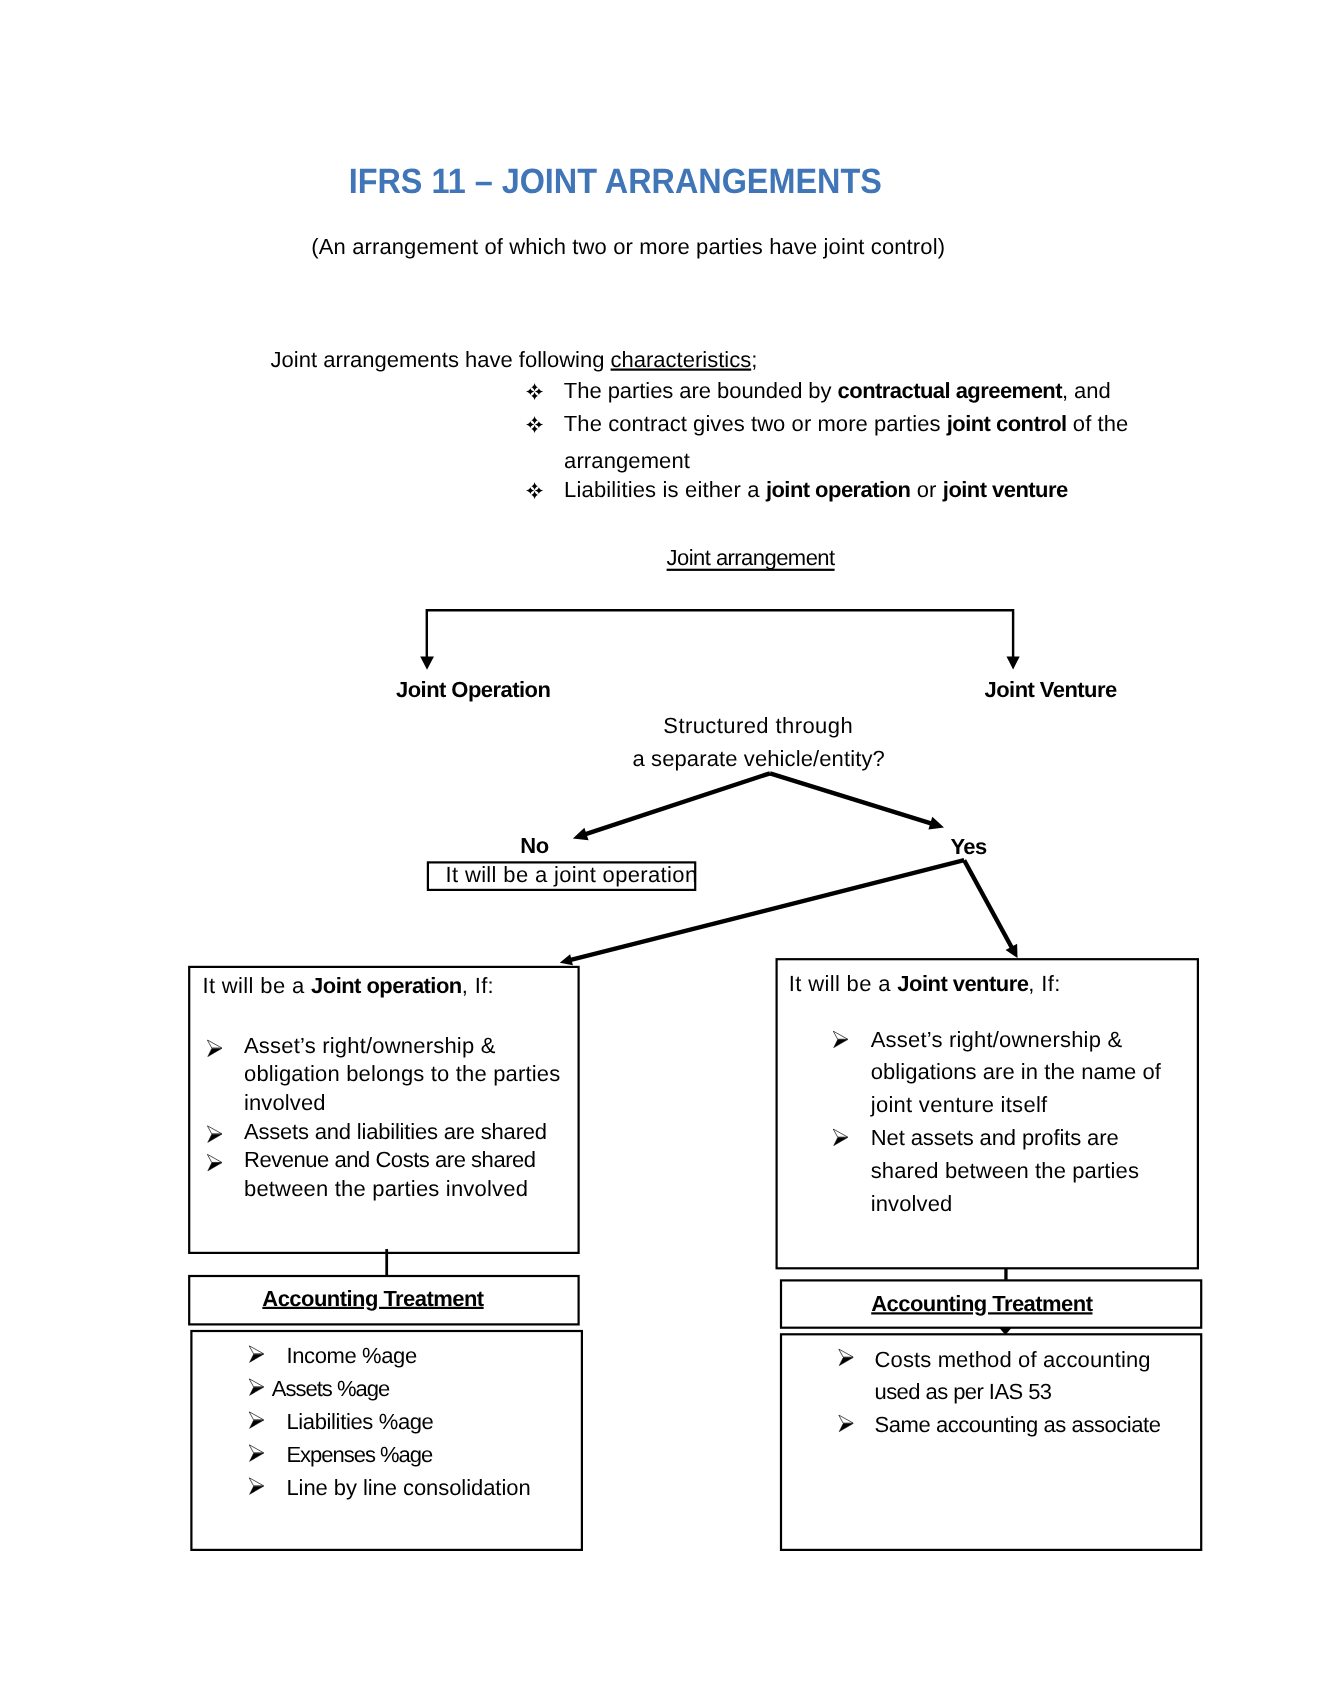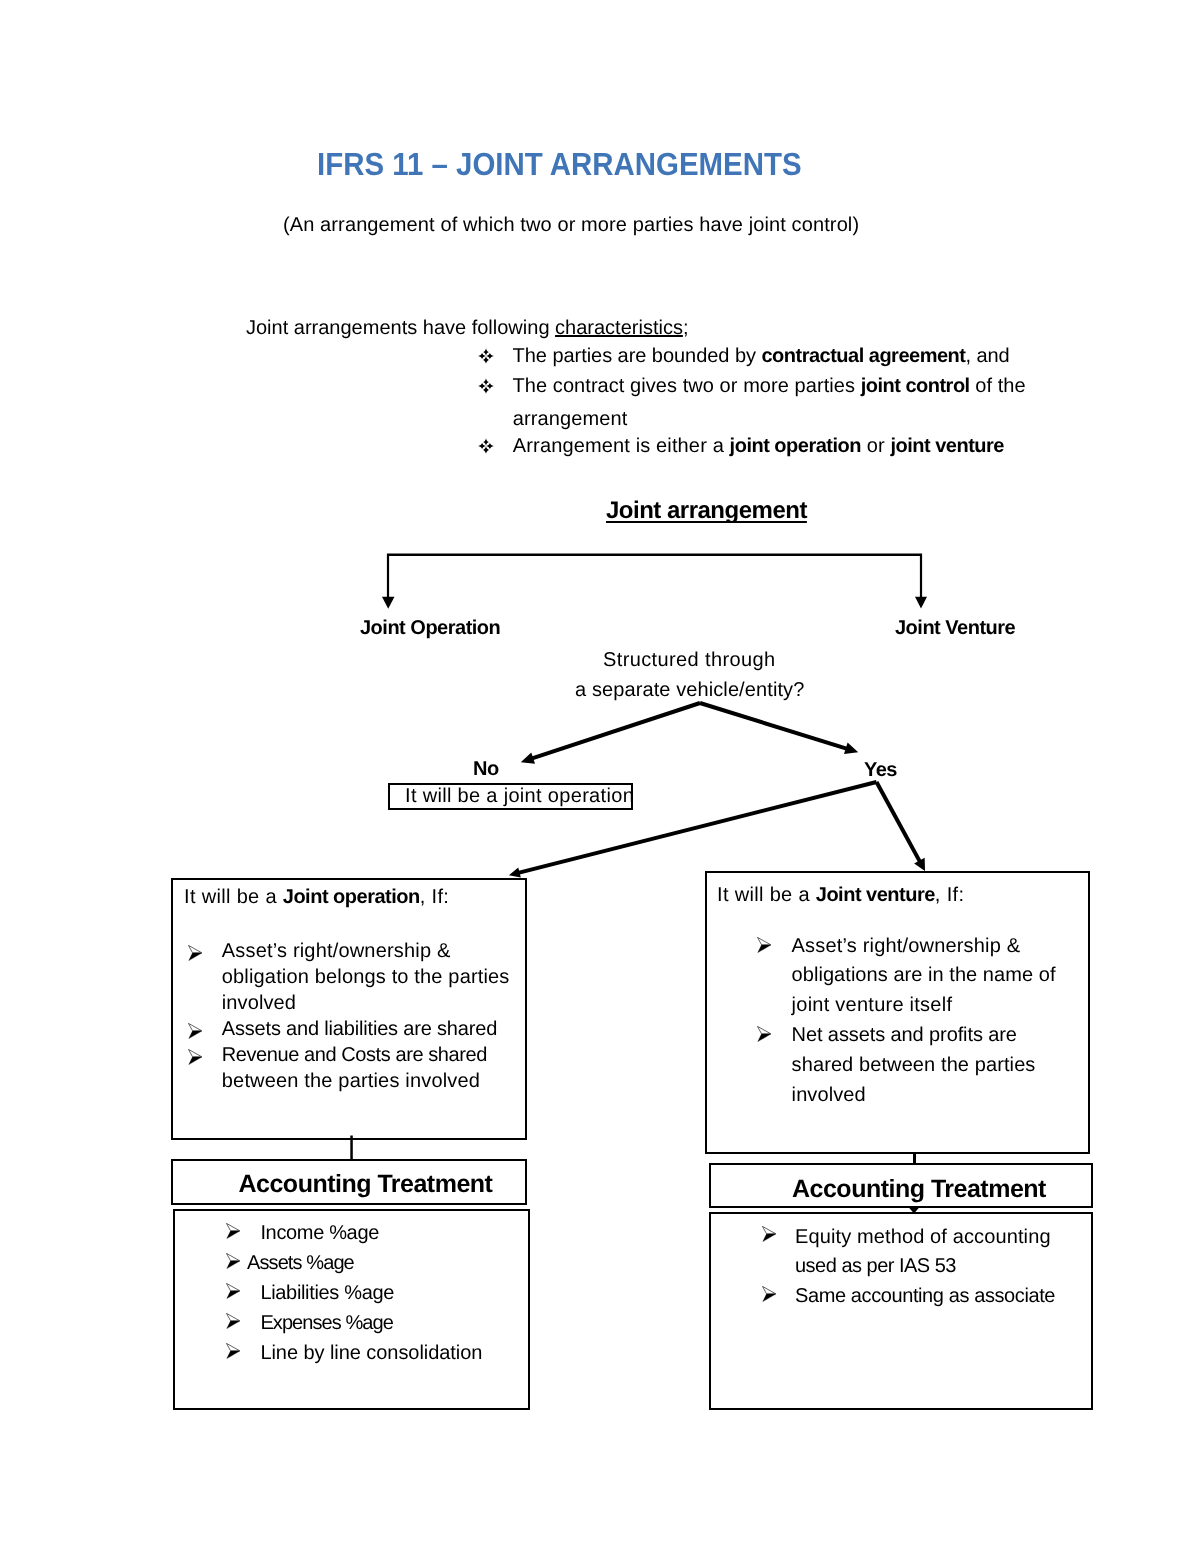--- a/index.html
+++ b/index.html
@@ -12,35 +12,35 @@
   .ab{position:absolute;white-space:nowrap;}
   b{font-weight:bold;letter-spacing:-0.5px;}
   .doc-title{left:317px;top:146px;font-size:32px;font-weight:bold;
        letter-spacing:0px;color:#4076B8;
        transform:scaleX(0.9197);transform-origin:left top;}
   .subtitle{left:283px;top:214px;letter-spacing:0.11px;}
   .intro{left:246px;top:317px;letter-spacing:0.0px;}
   .intro u{text-decoration:underline;text-underline-offset:0.5px;text-decoration-thickness:1.8px;text-decoration-skip-ink:none;}
   .cbullet{position:absolute;width:16px;height:16px;}
   .cline{position:absolute;white-space:nowrap;}
-  .jhead{left:606px;top:497px;font-size:24px;font-weight:bold;letter-spacing:-0.5px;
+  .jhead{left:606px;top:497px;font-size:20px;font-weight:normal;letter-spacing:-0.5px;
        text-decoration:underline;text-underline-offset:2.5px;text-decoration-thickness:2.2px;
        text-decoration-skip-ink:none;}
   .bl{left:360px;top:617px;font-weight:bold;letter-spacing:-0.5px;}
   .br{left:895px;top:617px;font-weight:bold;letter-spacing:-0.5px;}
   .q1{left:603px;top:649px;letter-spacing:0.38px;}
   .q2{left:575px;top:679px;}
   .ansno{left:473px;top:758px;font-weight:bold;letter-spacing:-0.5px;}
   .ansyes{left:864px;top:759px;font-weight:bold;letter-spacing:-0.5px;}
   .nobox{left:388px;top:783px;width:245px;height:26.5px;border:2px solid #000;box-sizing:border-box;}
   .noboxtxt{left:405px;top:783px;line-height:26.5px;letter-spacing:0.32px;text-align:center;}
   .box{position:absolute;border:2px solid #000;box-sizing:border-box;background:#fff;}
   .btxt{position:absolute;white-space:nowrap;}
   .bbul{position:absolute;width:14px;height:16px;}
-  .atxt{position:absolute;font-size:25px;font-weight:bold;letter-spacing:-0.5px;white-space:nowrap;}
+  .atxt{position:absolute;font-size:20px;font-weight:bold;letter-spacing:-0.5px;white-space:nowrap;text-decoration:underline;}
   svg.ov{position:absolute;left:0;top:0;width:1200px;height:1553px;pointer-events:none;}
   .footer-bar{position:absolute;left:141px;top:1461px;width:919px;height:36px;}
   .f-blue-l{position:absolute;left:0;top:0;width:18px;height:36px;background:#4F81BD;}
   .f-teal{position:absolute;left:18px;top:0;width:855px;height:36px;background:#31869B;}
   .f-blue-r{position:absolute;left:873px;top:0;width:46px;height:36px;background:#4F81BD;}
   .f-txt{position:absolute;color:#fff;white-space:nowrap;letter-spacing:-0.27px;}
 </style>
 </head>
 <body style="--title-blue: #4076B8; --f-blue: #4F81BD; --f-teal: #31869B;">
 
@@ -72,21 +72,21 @@
         <g fill="#000">
           <path d="M8 0.15 C8.35 2.3 9.4 3.5 11.0 4.1 C9.4 4.7 8.35 5.9 8 7.7 C7.65 5.9 6.6 4.7 5.0 4.1 C6.6 3.5 7.65 2.3 8 0.15Z"></path>
           <path d="M0.15 8 C2.3 7.65 3.5 6.6 4.1 5.0 C4.7 6.6 5.9 7.65 7.7 8 C5.9 8.35 4.7 9.4 4.1 11.0 C3.5 9.4 2.3 8.35 0.15 8Z"></path>
           <path d="M15.85 8 C13.7 7.65 12.5 6.6 11.9 5.0 C11.3 6.6 10.1 7.65 8.3 8 C10.1 8.35 11.3 9.4 11.9 11.0 C12.5 9.4 13.7 8.35 15.85 8Z"></path>
           <path d="M8 15.85 C8.35 13.7 9.4 12.5 11.0 11.9 C9.4 11.3 8.35 10.1 8 8.3 C7.65 10.1 6.6 11.3 5.0 11.9 C6.6 12.5 7.65 13.7 8 15.85Z"></path>
         </g>
       </svg>
       <div class="cline" style="left:512.6px;top:344.5px;letter-spacing:-0.05px"><span>The parties are bounded by </span><b>contractual agreement</b><span>, and</span></div>
       <div class="cline" style="left:512.6px;top:374.5px;letter-spacing:0.06px"><span>The contract gives two or more parties </span><b>joint control</b><span> of the</span></div>
       <div class="cline" style="left:512.8px;top:407.5px"><span>arrangement</span></div>
-      <div class="cline" style="left:512.8px;top:434.5px;letter-spacing:0.14px"><span>Arrangement is either a </span><b>joint operation</b><span> or </span><b>joint venture</b></div>
+      <div class="cline" style="left:512.8px;top:434.5px;letter-spacing:0.14px"><span>Liabilities is either a </span><b>joint operation</b><span> or </span><b>joint venture</b></div>
     </div>
 
   <div class="ab jhead">Joint arrangement</div>
   <div class="ab bl">Joint Operation</div>
   <div class="ab br">Joint Venture</div>
   <div class="ab q1">Structured through</div>
   <div class="ab q2">a separate vehicle/entity?</div>
   <div class="ab ansno">No</div>
   <div class="ab ansyes">Yes</div>
 
@@ -167,21 +167,21 @@
     </div>
 
   <div class="box" style="left:709.3px;top:1162.5px;width:384.2px;height:45.1px"></div>
   <div class="atxt" style="left:792px;top:1174.5px">Accounting Treatment</div>
   <div class="box" style="left:709.3px;top:1212px;width:384.2px;height:197.6px"></div>
   <div id="rt-bullets">
       <svg class="bbul" style="left:762.1px;top:1226.3px" viewBox="0 0 14 16">
         <path d="M0.5 0.4 L13.7 7.75 L4.5 7.75 Z" fill="none" stroke="#000" stroke-width="0.62"></path>
         <path d="M4.5 8.1 L13.7 8.1 L0.8 15.6 Z" fill="#000" stroke="#000" stroke-width="0.35"></path>
       </svg>
-      <div class="btxt" style="left:795px;top:1225.5px;letter-spacing:0.12px">Equity method of accounting</div>
+      <div class="btxt" style="left:795px;top:1225.5px;letter-spacing:0.12px">Costs method of accounting</div>
       <div class="btxt" style="left:795px;top:1255.4px;letter-spacing:-0.51px">used as per IAS 53</div>
       <svg class="bbul" style="left:762.1px;top:1286.1000000000001px" viewBox="0 0 14 16">
         <path d="M0.5 0.4 L13.7 7.75 L4.5 7.75 Z" fill="none" stroke="#000" stroke-width="0.62"></path>
         <path d="M4.5 8.1 L13.7 8.1 L0.8 15.6 Z" fill="#000" stroke="#000" stroke-width="0.35"></path>
       </svg>
       <div class="btxt" style="left:795px;top:1285.3000000000002px;letter-spacing:-0.4px">Same accounting as associate</div>
     </div>
 
   <svg class="ov" viewBox="0 0 1200 1553">
     <g fill="#000">

